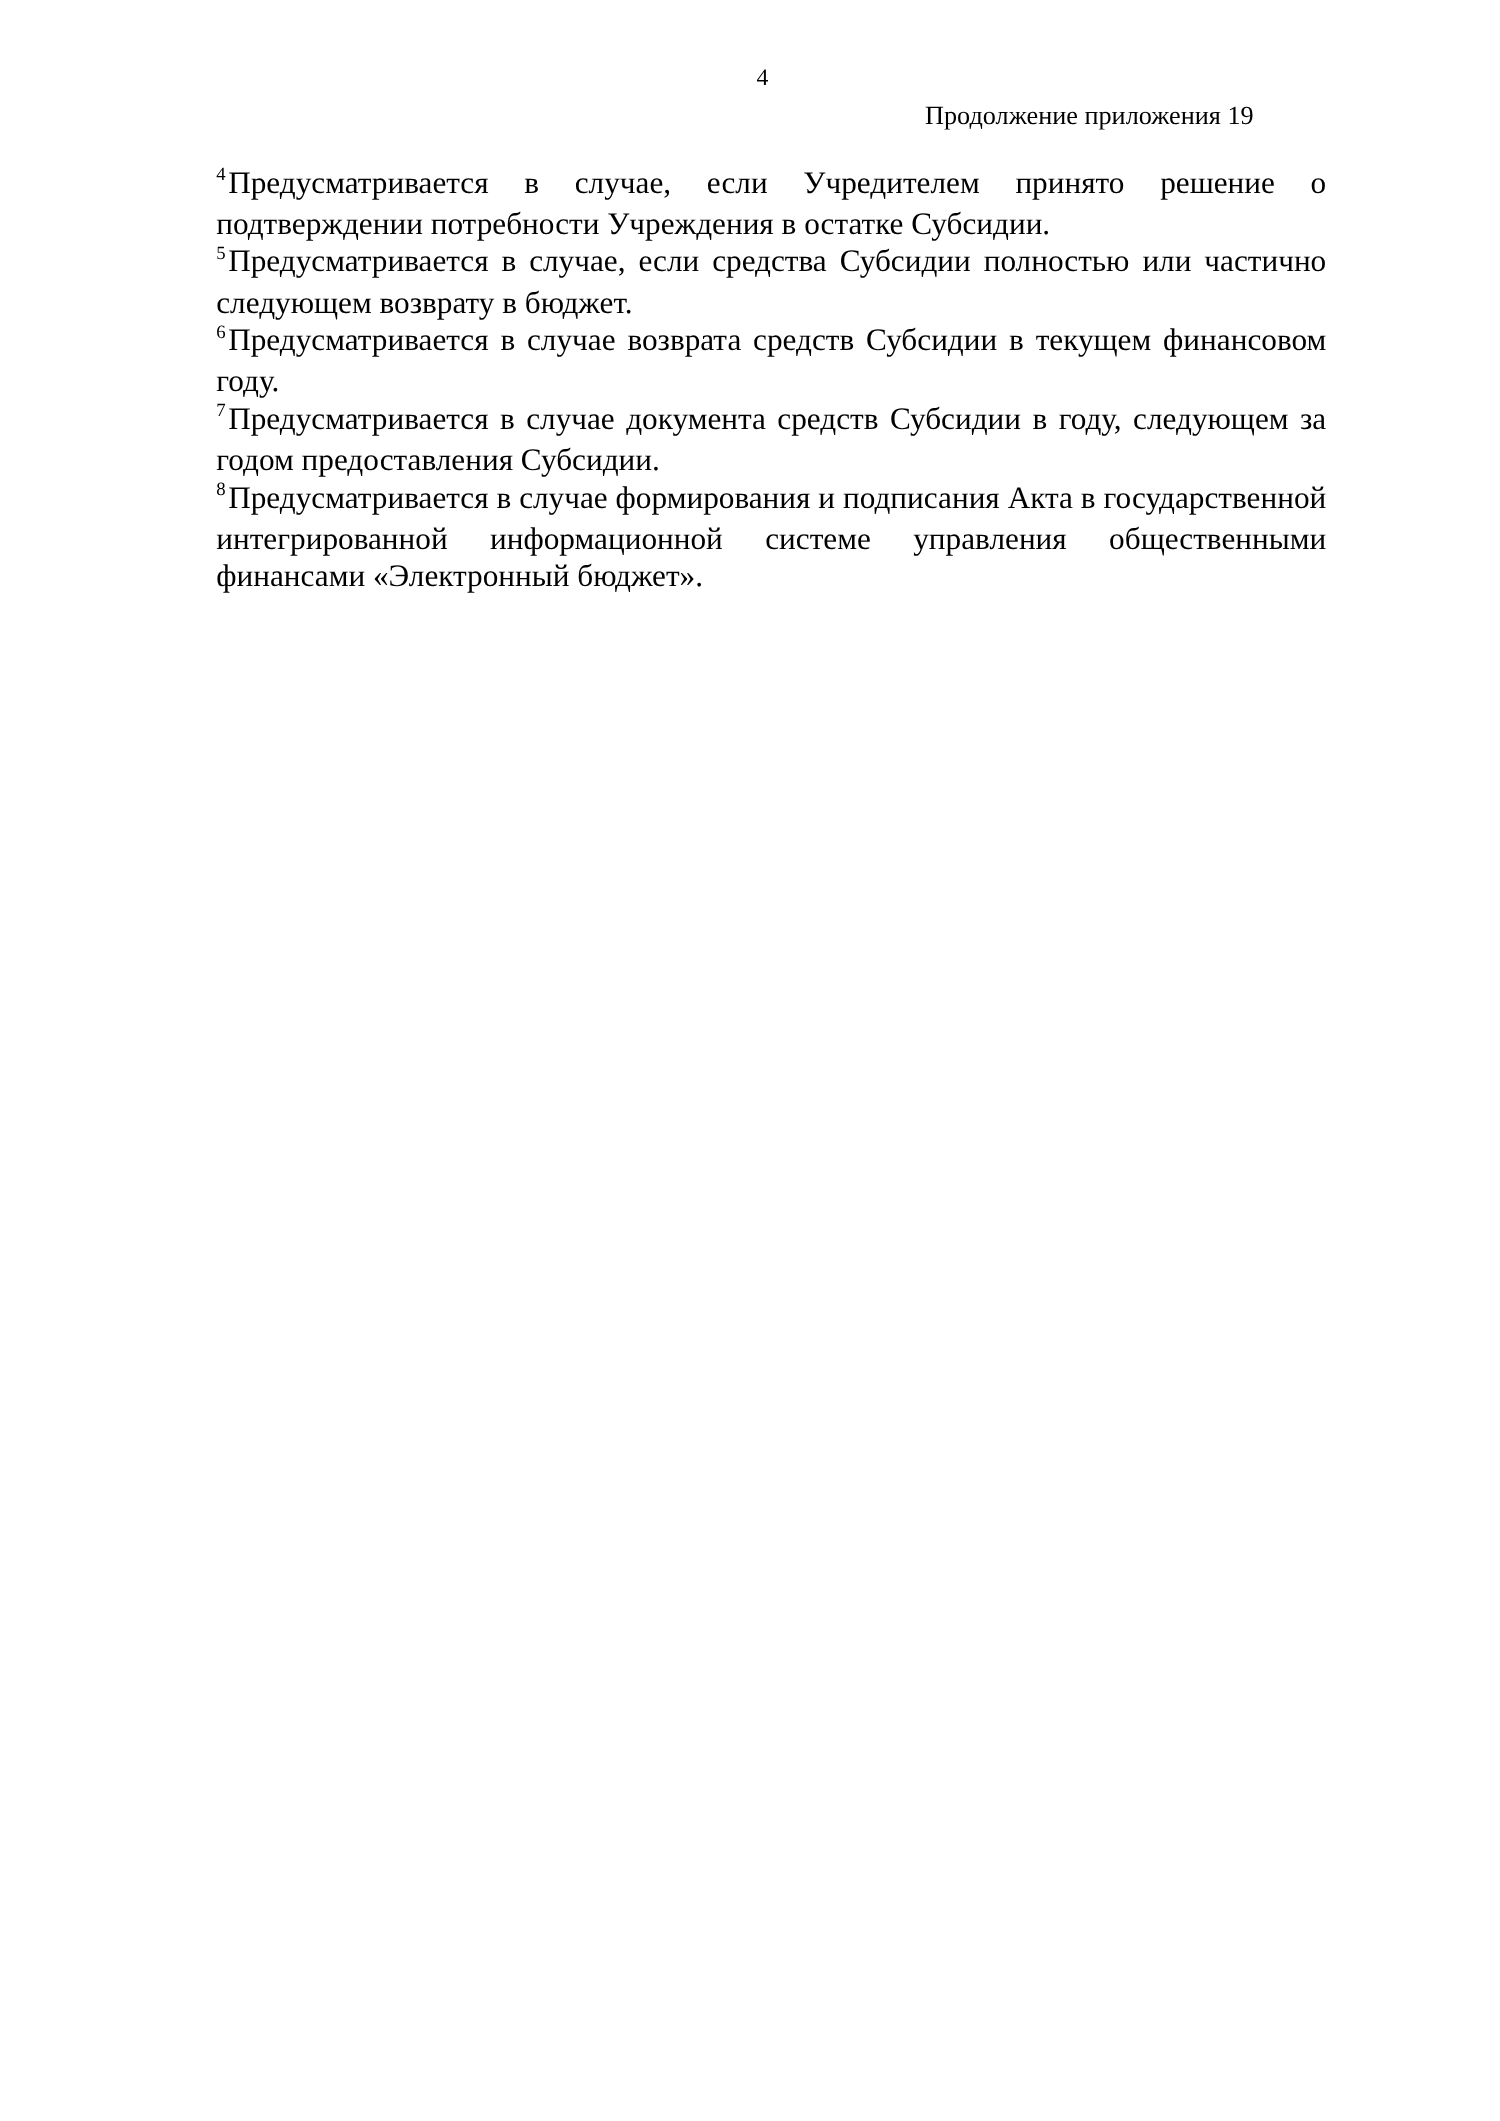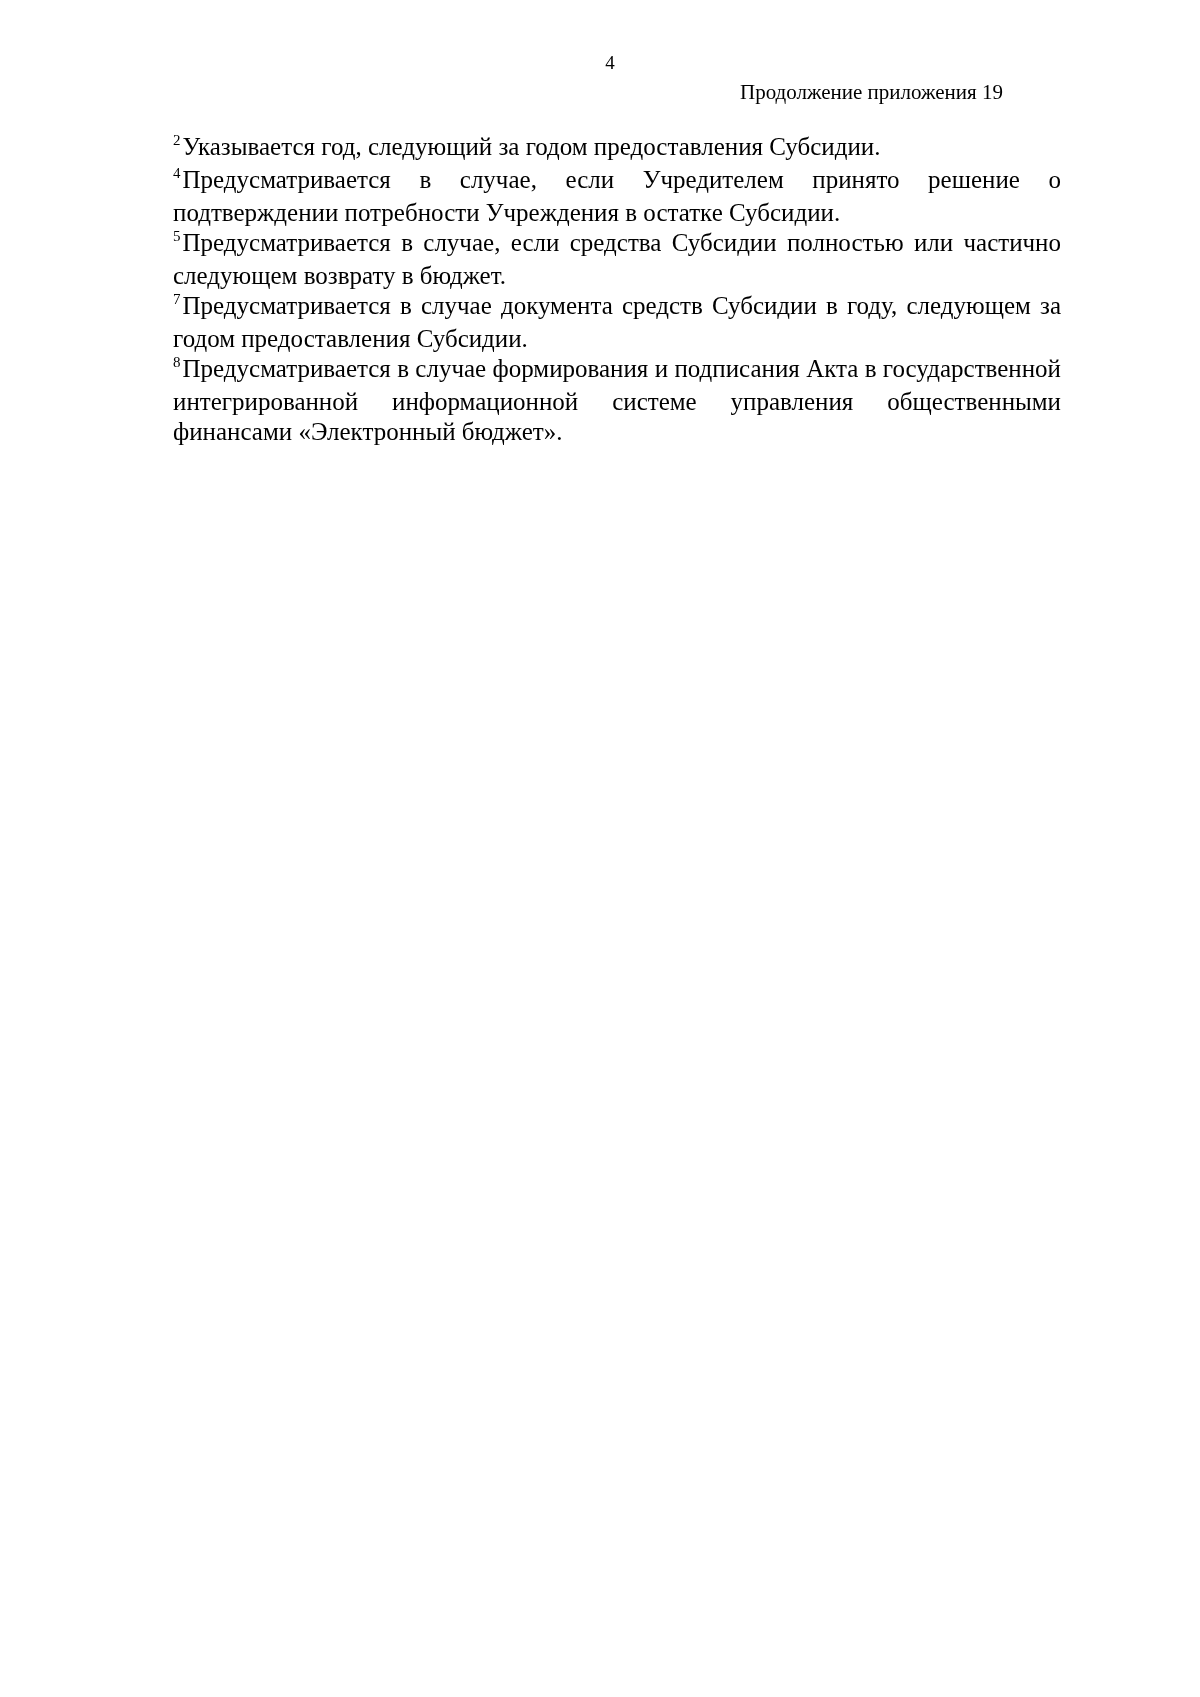--- a/index.html
+++ b/index.html
@@ -13,18 +13,18 @@
     .footnote { margin: 0; text-align: justify; text-align-last: left; }
     .footnote sup { font-size: 15px; vertical-align: 0; position: relative; top: -10px; margin-right: 2px; }
   </style>
 </head>
 <body>
 
 <div class="page-number">4</div>
 <div class="appendix-header">Продолжение приложения 19</div>
 
 <div class="footnotes">
-  <p class="footnote"><sup>2</sup><span>Указывается год, следующий за годом предоставления Субсидии.</span></p>
   <p class="footnote"><sup>4</sup><span>Предусматривается в случае, если Учредителем принято решение о подтверждении потребности Учреждения в остатке Субсидии.</span></p>
   <p class="footnote"><sup>5</sup><span>Предусматривается в случае, если средства Субсидии полностью или частично следующем возврату в бюджет.</span></p>
+  <p class="footnote"><sup>6</sup><span>Предусматривается в случае возврата средств Субсидии в текущем финансовом году.</span></p>
   <p class="footnote"><sup>7</sup><span>Предусматривается в случае документа средств Субсидии в году, следующем за годом предоставления Субсидии.</span></p>
   <p class="footnote"><sup>8</sup><span>Предусматривается в случае формирования и подписания Акта в государственной интегрированной информационной системе управления общественными финансами «Электронный бюджет».</span></p>
 </div>
 
 </body></html>

